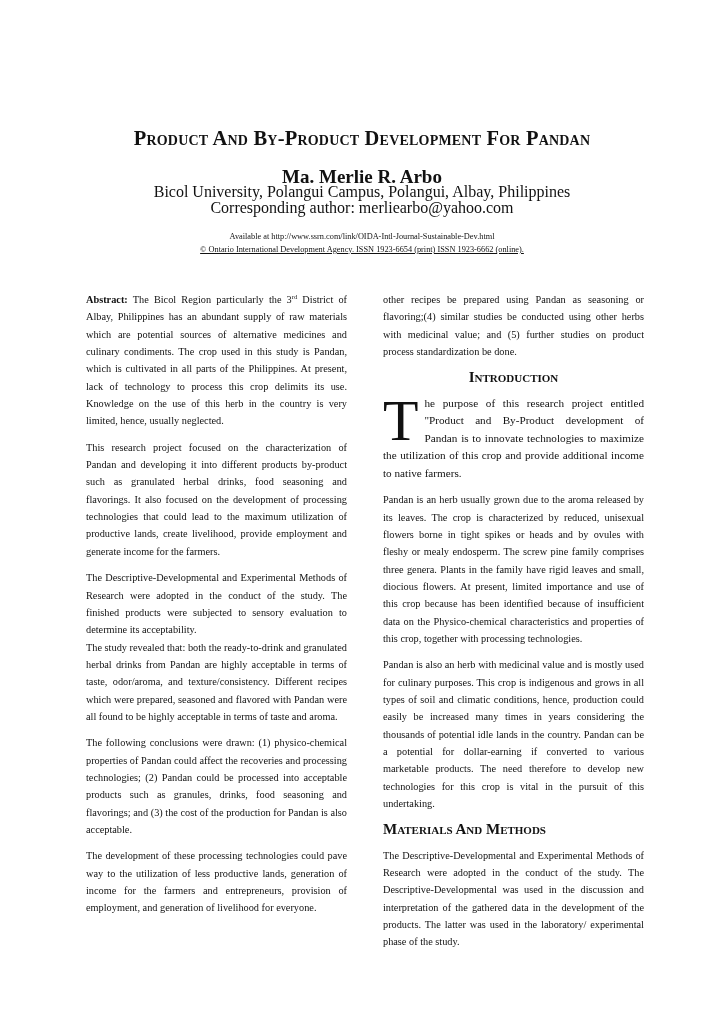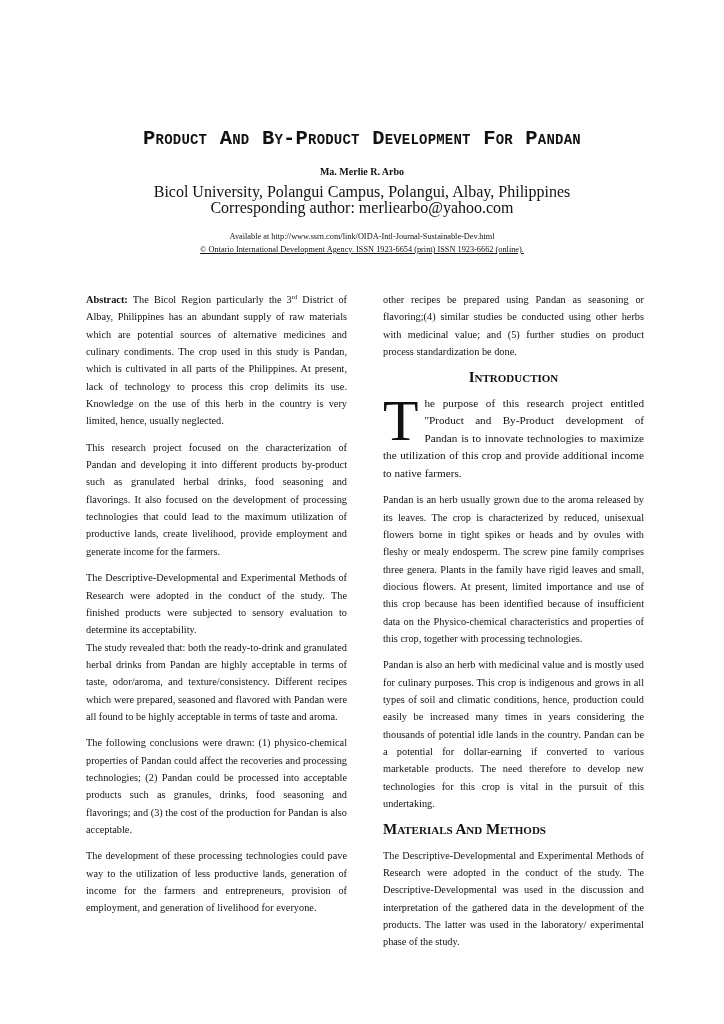--- a/index.html
+++ b/index.html
@@ -1,22 +1,22 @@
 <!DOCTYPE html>
 <html><head>
 <meta charset="utf-8">
 <style>
   html, body { margin: 0; padding: 0; background: #ffffff; }
   body { width: 724px; height: 1024px; position: relative; overflow: hidden;
          font-family: "Liberation Serif", "DejaVu Serif", serif; color: #111; }
   .title { position: absolute; left: 0; width: 724px; top: 127px; text-align: center;
            font-weight: bold; font-size: 20.5px; letter-spacing: 0.2px; font-variant: small-caps;
-           font-family: Liberation Mono, monospace; }
+           font-family: Liberation Serif, serif; }
   .author { position: absolute; left: 0; width: 724px; top: 166px; text-align: center;
-            font-weight: bold; font-size: 10px; }
+            font-weight: bold; font-size: 19px; }
   .affil { position: absolute; left: 0; width: 724px; text-align: center; font-size: 16px; }
   .affil.l1 { top: 183px; }
   .affil.l2 { top: 199px; }
   .avail { position: absolute; left: 0; width: 724px; text-align: center; font-size: 8.3px; }
   .avail.l1 { top: 232px; }
   .avail.l2 { top: 245px; text-decoration: underline; }
   .col { position: absolute; top: 291px; width: 261px; font-size: 10.3px; line-height: 17.35px;
          text-align: justify; }
   .col.left { left: 86px; }
   .col.right { left: 383px; }

